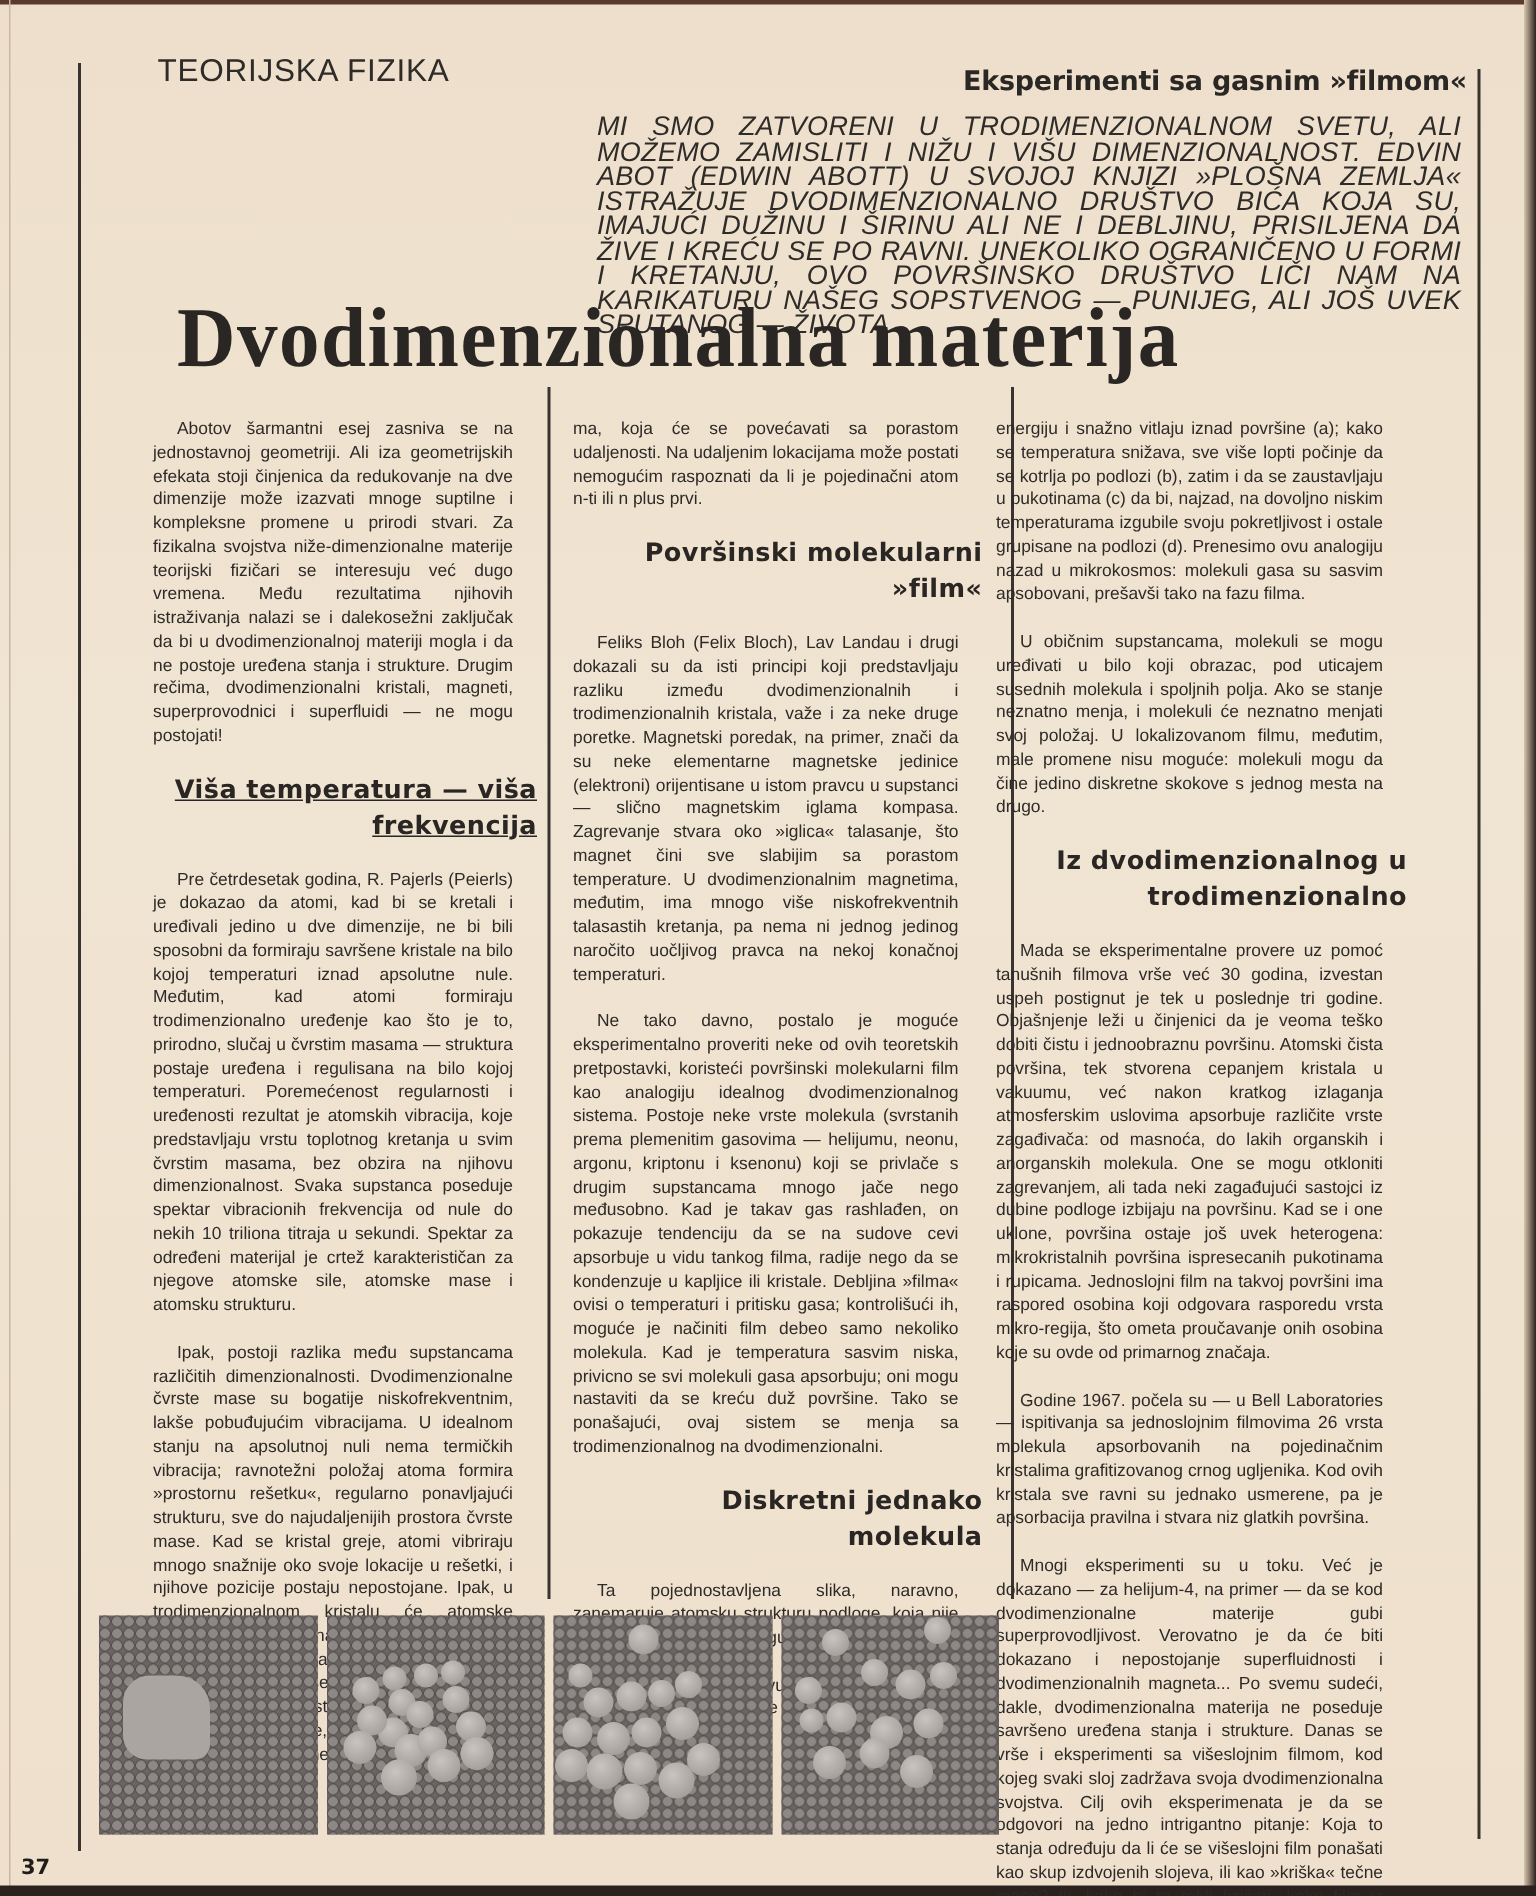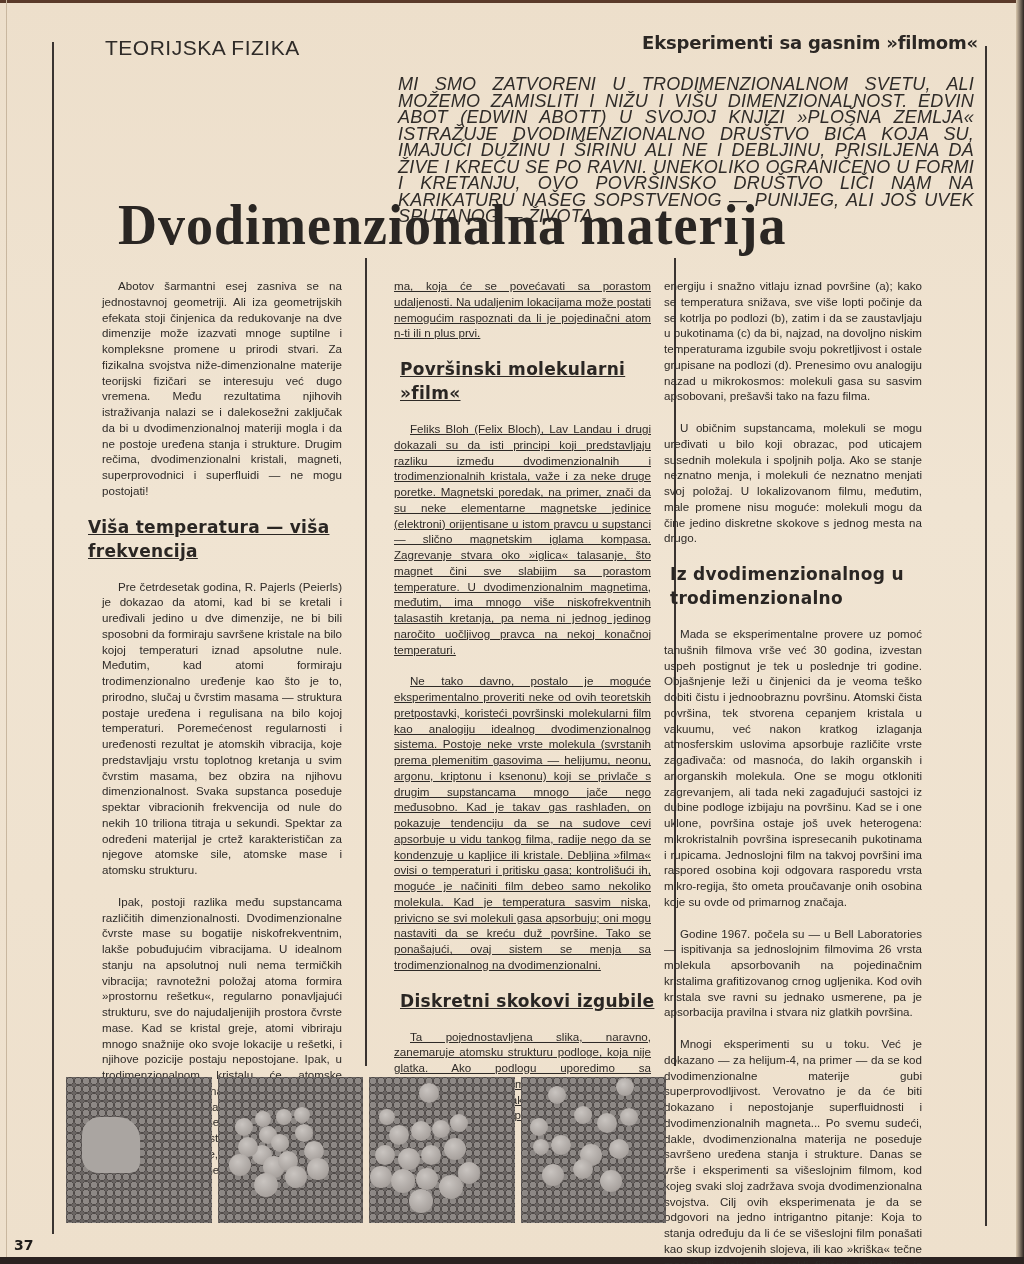--- a/index.html
+++ b/index.html
@@ -22,21 +22,21 @@
   .frame-right { position: absolute; left: 985px; top: 46px; width: 2px; height: 1180px; background: #3a3431; }
   .col-div-1 { position: absolute; left: 365px; top: 258px; width: 2px; height: 808px; background: #3a3431; }
   .col-div-2 { position: absolute; left: 674px; top: 258px; width: 2px; height: 808px; background: #3a3431; }
 
   .section-label {
     position: absolute; left: 64px; top: 36px;
     font-family: "Liberation Sans", sans-serif; font-size: 21px; letter-spacing: 0.5px;
     color: #2f2b28; font-weight: normal; margin-left: 41px;
   }
   .kicker {
-    position: absolute; right: 46px; top: 32px;
+    position: absolute; right: 46px; top: 44px;
     font-family: "DejaVu Sans", sans-serif; font-weight: bold; font-size: 18px; color: #2b2724;
     letter-spacing: -0.2px;
   }
   .deck {
     position: absolute; left: 398px; top: 76px; width: 576px;
     font-family: "Liberation Sans", sans-serif; font-style: italic; font-size: 18px;
     line-height: 16.5px; text-align: justify; color: #2f2b28; letter-spacing: 0.2px;
   }
   .headline {
     position: absolute; left: 118px; top: 194px; width: 800px;
@@ -44,25 +44,25 @@
     letter-spacing: 1px; white-space: nowrap; transform: scaleY(1.05);
   }
   .col {
     position: absolute; top: 262px;
     font-family: "Liberation Sans", sans-serif; font-size: 11.6px; line-height: 15.75px;
     text-align: justify; color: #2e2a27; hyphens: manual;
   }
   .col p { margin: 16px; text-indent: 16px; }
   .col p.noindent { text-indent: 0; }
   .c1 { left: 86px; width: 272px; }
-  .c2 { left: 378px; width: 289px; text-decoration: underline; }
+  .c2 { left: 366px; width: 289px; }
   .c3 { left: 648px; width: 290px; }
   .subhead {
     font-family: "DejaVu Sans", sans-serif; font-weight: bold; font-size: 17px; line-height: 24px;
-    color: #2a2623; margin: 10px 0 10px 0; text-align: left; letter-spacing: 0.3px;
+    color: #2a2623; margin: 10px 0 10px 0; text-align: right; letter-spacing: 0.3px;
   }
   .c3 .subhead, .c2 .subhead { padding-left: 22px; }
   .c1 .subhead { padding-left: 2px; text-decoration: underline; }
 
   .illus {
     position: absolute; left: 66px; top: 1077px; width: 600px; height: 146px;
     display: flex; gap: 6px;
   }
   .panel {
     flex: 1; height: 146px; background-color: #6a6563;
@@ -103,21 +103,21 @@
     <div class="subhead">Viša temperatura — viša frekvencija</div>
     <p>Pre četrdesetak godina, R. Pajerls (Peierls) je dokazao da atomi, kad bi se kretali i uređivali jedino u dve dimenzije, ne bi bili sposobni da formiraju savršene kristale na bilo kojoj temperaturi iznad apsolutne nule. Međutim, kad atomi formiraju trodimenzionalno uređenje kao što je to, prirodno, slučaj u čvrstim masama — struktura postaje uređena i regulisana na bilo kojoj temperaturi. Poremećenost regularnosti i uređenosti rezultat je atomskih vibracija, koje predstavljaju vrstu toplotnog kretanja u svim čvrstim masama, bez obzira na njihovu dimenzionalnost. Svaka supstanca poseduje spektar vibracionih frekvencija od nule do nekih 10 triliona titraja u sekundi. Spektar za određeni materijal je crtež karakterističan za njegove atomske sile, atomske mase i atomsku strukturu.</p>
     <p>Ipak, postoji razlika među supstancama različitih dimenzionalnosti. Dvodimenzionalne čvrste mase su bogatije niskofrekventnim, lakše pobuđujućim vibracijama. U idealnom stanju na apsolutnoj nuli nema termičkih vibracija; ravnotežni položaj atoma formira »prostornu rešetku«, regularno ponavljajući strukturu, sve do najudaljenijih prostora čvrste mase. Kad se kristal greje, atomi vibriraju mnogo snažnije oko svoje lokacije u rešetki, i njihove pozicije postaju nepostojane. Ipak, u trodimenzionalnom kristalu će atomske pozicije, u proseku, nastaviti da se regularno ponavljaju — tako da se čvrsta masa može opisati pomoću savršenih rešetaka. Ali ako se dvodimenzionalni kristal zagreva do bilo koje konačne temperature, obilje niskofrekventnih vibracija će izazvati nepostojanost u atomskim pozicija-</p>
   </div>
 
   <div class="col c2">
     <p class="noindent">ma, koja će se povećavati sa porastom udaljenosti. Na udaljenim lokacijama može postati nemogućim raspoznati da li je pojedinačni atom n-ti ili n plus prvi.</p>
     <div class="subhead">Površinski molekularni »film«</div>
     <p>Feliks Bloh (Felix Bloch), Lav Landau i drugi dokazali su da isti principi koji predstavljaju razliku između dvodimenzionalnih i trodimenzionalnih kristala, važe i za neke druge poretke. Magnetski poredak, na primer, znači da su neke elementarne magnetske jedinice (elektroni) orijentisane u istom pravcu u supstanci — slično magnetskim iglama kompasa. Zagrevanje stvara oko »iglica« talasanje, što magnet čini sve slabijim sa porastom temperature. U dvodimenzionalnim magnetima, međutim, ima mnogo više niskofrekventnih talasastih kretanja, pa nema ni jednog jedinog naročito uočljivog pravca na nekoj konačnoj temperaturi.</p>
     <p>Ne tako davno, postalo je moguće eksperimentalno proveriti neke od ovih teoretskih pretpostavki, koristeći površinski molekularni film kao analogiju idealnog dvodimenzionalnog sistema. Postoje neke vrste molekula (svrstanih prema plemenitim gasovima — helijumu, neonu, argonu, kriptonu i ksenonu) koji se privlače s drugim supstancama mnogo jače nego međusobno. Kad je takav gas rashlađen, on pokazuje tendenciju da se na sudove cevi apsorbuje u vidu tankog filma, radije nego da se kondenzuje u kapljice ili kristale. Debljina »filma« ovisi o temperaturi i pritisku gasa; kontrolišući ih, moguće je načiniti film debeo samo nekoliko molekula. Kad je temperatura sasvim niska, privicno se svi molekuli gasa apsorbuju; oni mogu nastaviti da se kreću duž površine. Tako se ponašajući, ovaj sistem se menja sa trodimenzionalnog na dvodimenzionalni.</p>
-    <div class="subhead">Diskretni skokovi izgubile</div>
+    <div class="subhead">Diskretni jednako molekula</div>
     <p>Ta pojednostavljena slika, naravno, zanemaruje atomsku strukturu podloge, koja nije glatka. Ako podlogu uporedimo sa »kaldrmisanom« cestom, a molekule gasa sa loptama, dobijamo ovakvu sliku (vidi crtež): na višim temperaturama lopte imaju visoku</p>
   </div>
 
   <div class="col c3">
     <p class="noindent">energiju i snažno vitlaju iznad površine (a); kako se temperatura snižava, sve više lopti počinje da se kotrlja po podlozi (b), zatim i da se zaustavljaju u pukotinama (c) da bi, najzad, na dovoljno niskim temperaturama izgubile svoju pokretljivost i ostale grupisane na podlozi (d). Prenesimo ovu analogiju nazad u mikrokosmos: molekuli gasa su sasvim apsobovani, prešavši tako na fazu filma.</p>
     <p>U običnim supstancama, molekuli se mogu uređivati u bilo koji obrazac, pod uticajem susednih molekula i spoljnih polja. Ako se stanje neznatno menja, i molekuli će neznatno menjati svoj položaj. U lokalizovanom filmu, međutim, male promene nisu moguće: molekuli mogu da čine jedino diskretne skokove s jednog mesta na drugo.</p>
     <div class="subhead">Iz dvodimenzionalnog u trodimenzionalno</div>
     <p>Mada se eksperimentalne provere uz pomoć tanušnih filmova vrše već 30 godina, izvestan uspeh postignut je tek u poslednje tri godine. Objašnjenje leži u činjenici da je veoma teško dobiti čistu i jednoobraznu površinu. Atomski čista površina, tek stvorena cepanjem kristala u vakuumu, već nakon kratkog izlaganja atmosferskim uslovima apsorbuje različite vrste zagađivača: od masnoća, do lakih organskih i anorganskih molekula. One se mogu otkloniti zagrevanjem, ali tada neki zagađujući sastojci iz dubine podloge izbijaju na površinu. Kad se i one uklone, površina ostaje još uvek heterogena: mikrokristalnih površina ispresecanih pukotinama i rupicama. Jednoslojni film na takvoj površini ima raspored osobina koji odgovara rasporedu vrsta mikro-regija, što ometa proučavanje onih osobina koje su ovde od primarnog značaja.</p>
     <p>Godine 1967. počela su — u Bell Laboratories — ispitivanja sa jednoslojnim filmovima 26 vrsta molekula apsorbovanih na pojedinačnim kristalima grafitizovanog crnog ugljenika. Kod ovih kristala sve ravni su jednako usmerene, pa je apsorbacija pravilna i stvara niz glatkih površina.</p>
     <p>Mnogi eksperimenti su u toku. Već je dokazano — za helijum-4, na primer — da se kod dvodimenzionalne materije gubi superprovodljivost. Verovatno je da će biti dokazano i nepostojanje superfluidnosti i dvodimenzionalnih magneta... Po svemu sudeći, dakle, dvodimenzionalna materija ne poseduje savršeno uređena stanja i strukture. Danas se vrše i eksperimenti sa višeslojnim filmom, kod kojeg svaki sloj zadržava svoja dvodimenzionalna svojstva. Cilj ovih eksperimenata je da se odgovori na jedno intrigantno pitanje: Koja to stanja određuju da li će se višeslojni film ponašati kao skup izdvojenih slojeva, ili kao »kriška« tečne mase? Ili, kako bi to rekli fizičari, kako film iz dvodimenzionalne — stvara trodimenzionalnu materiju?</p>

